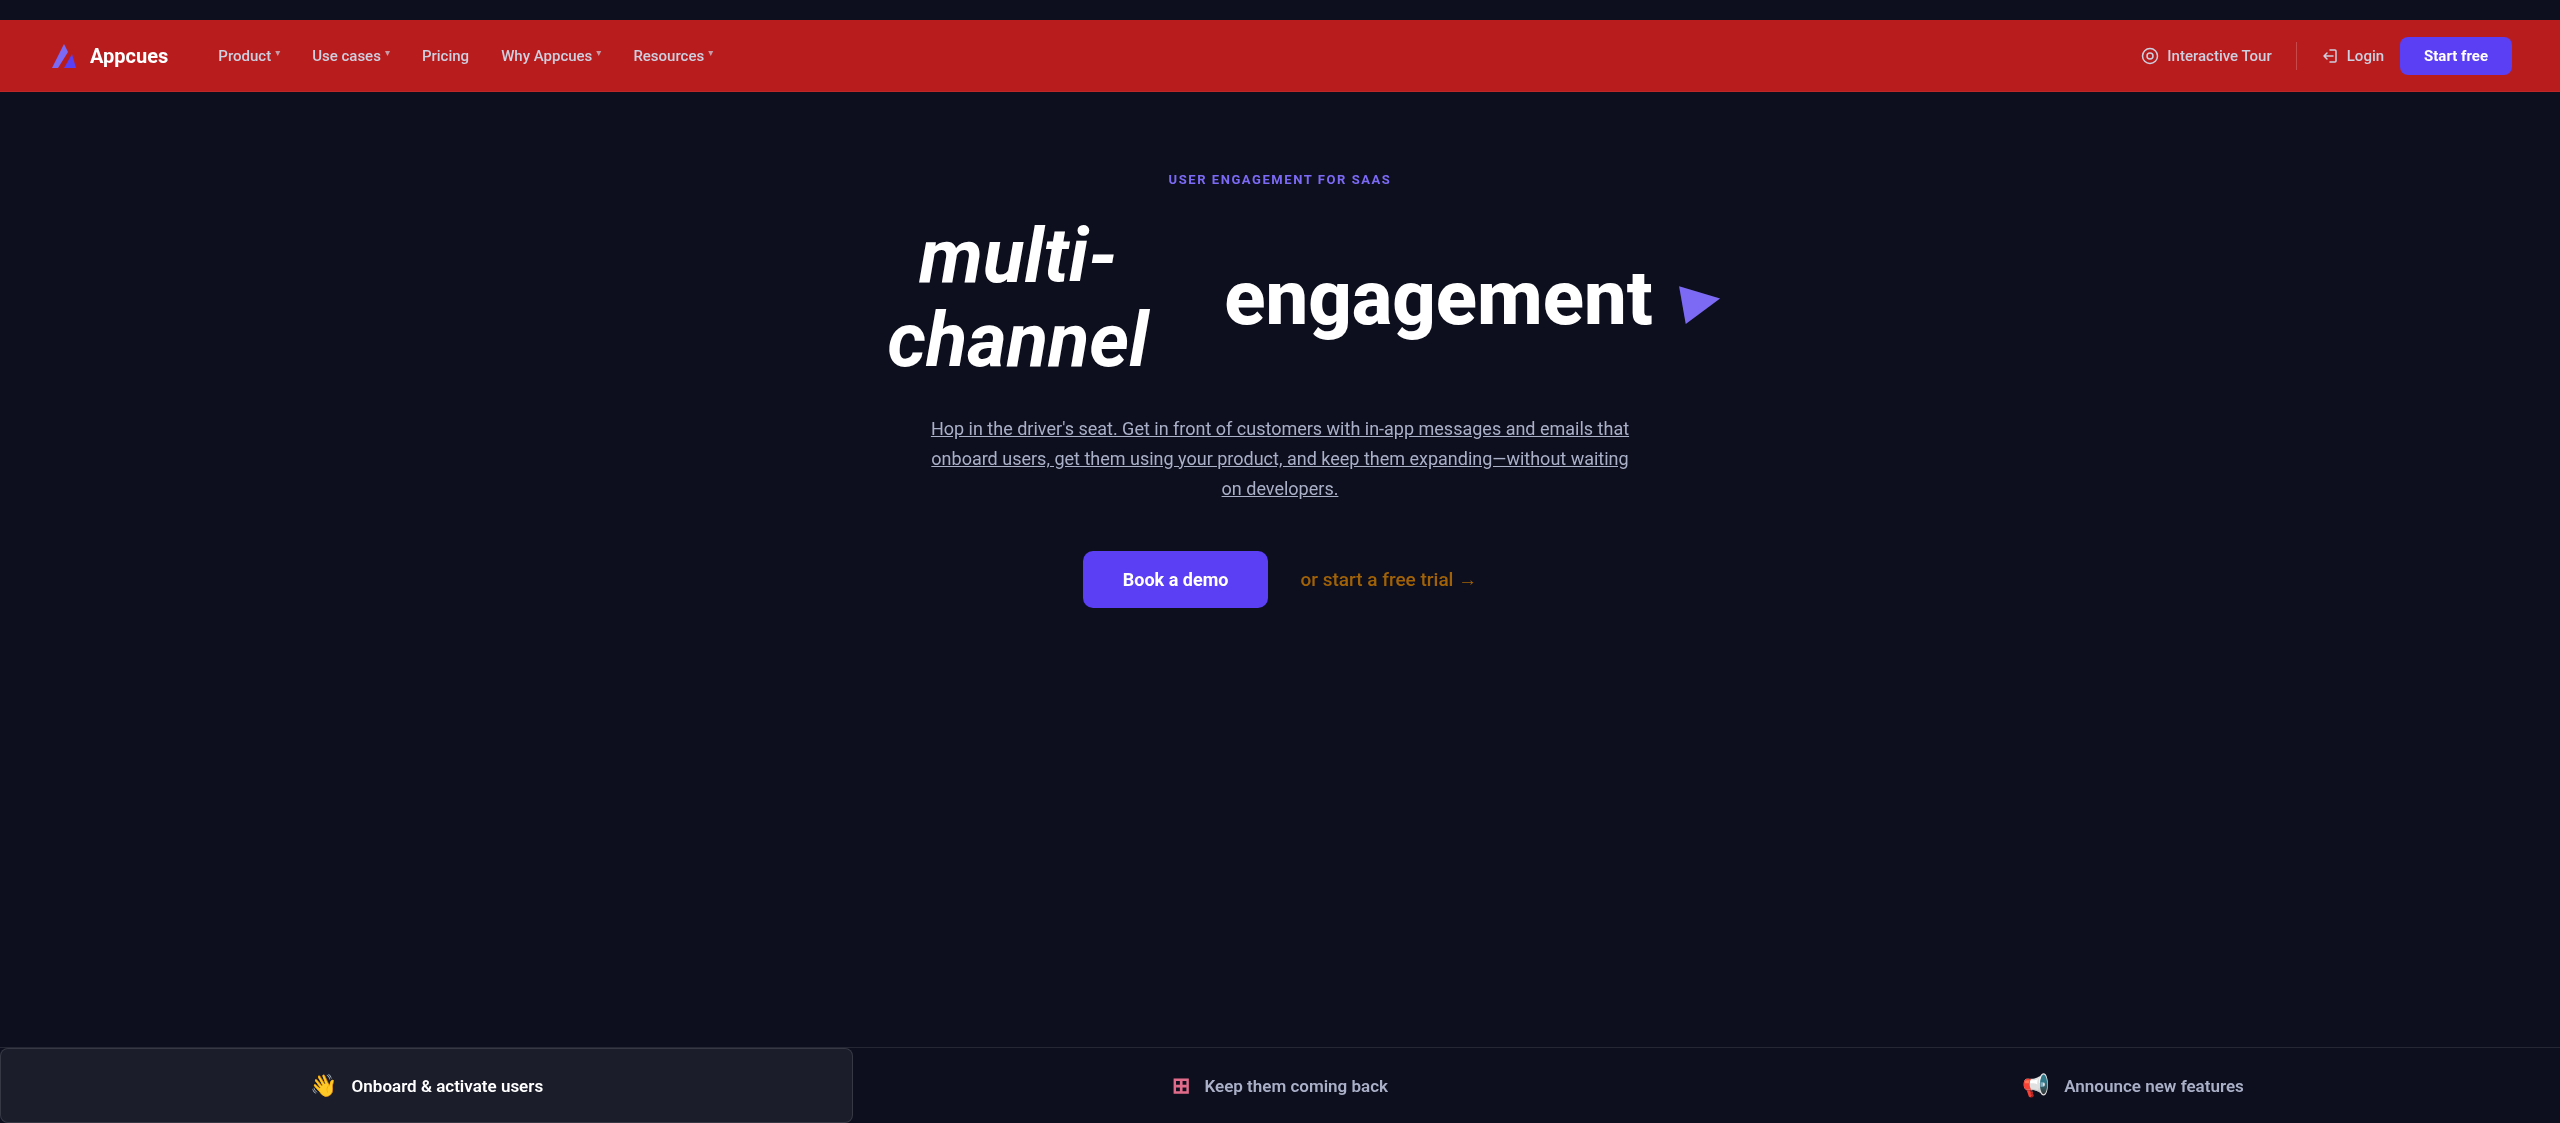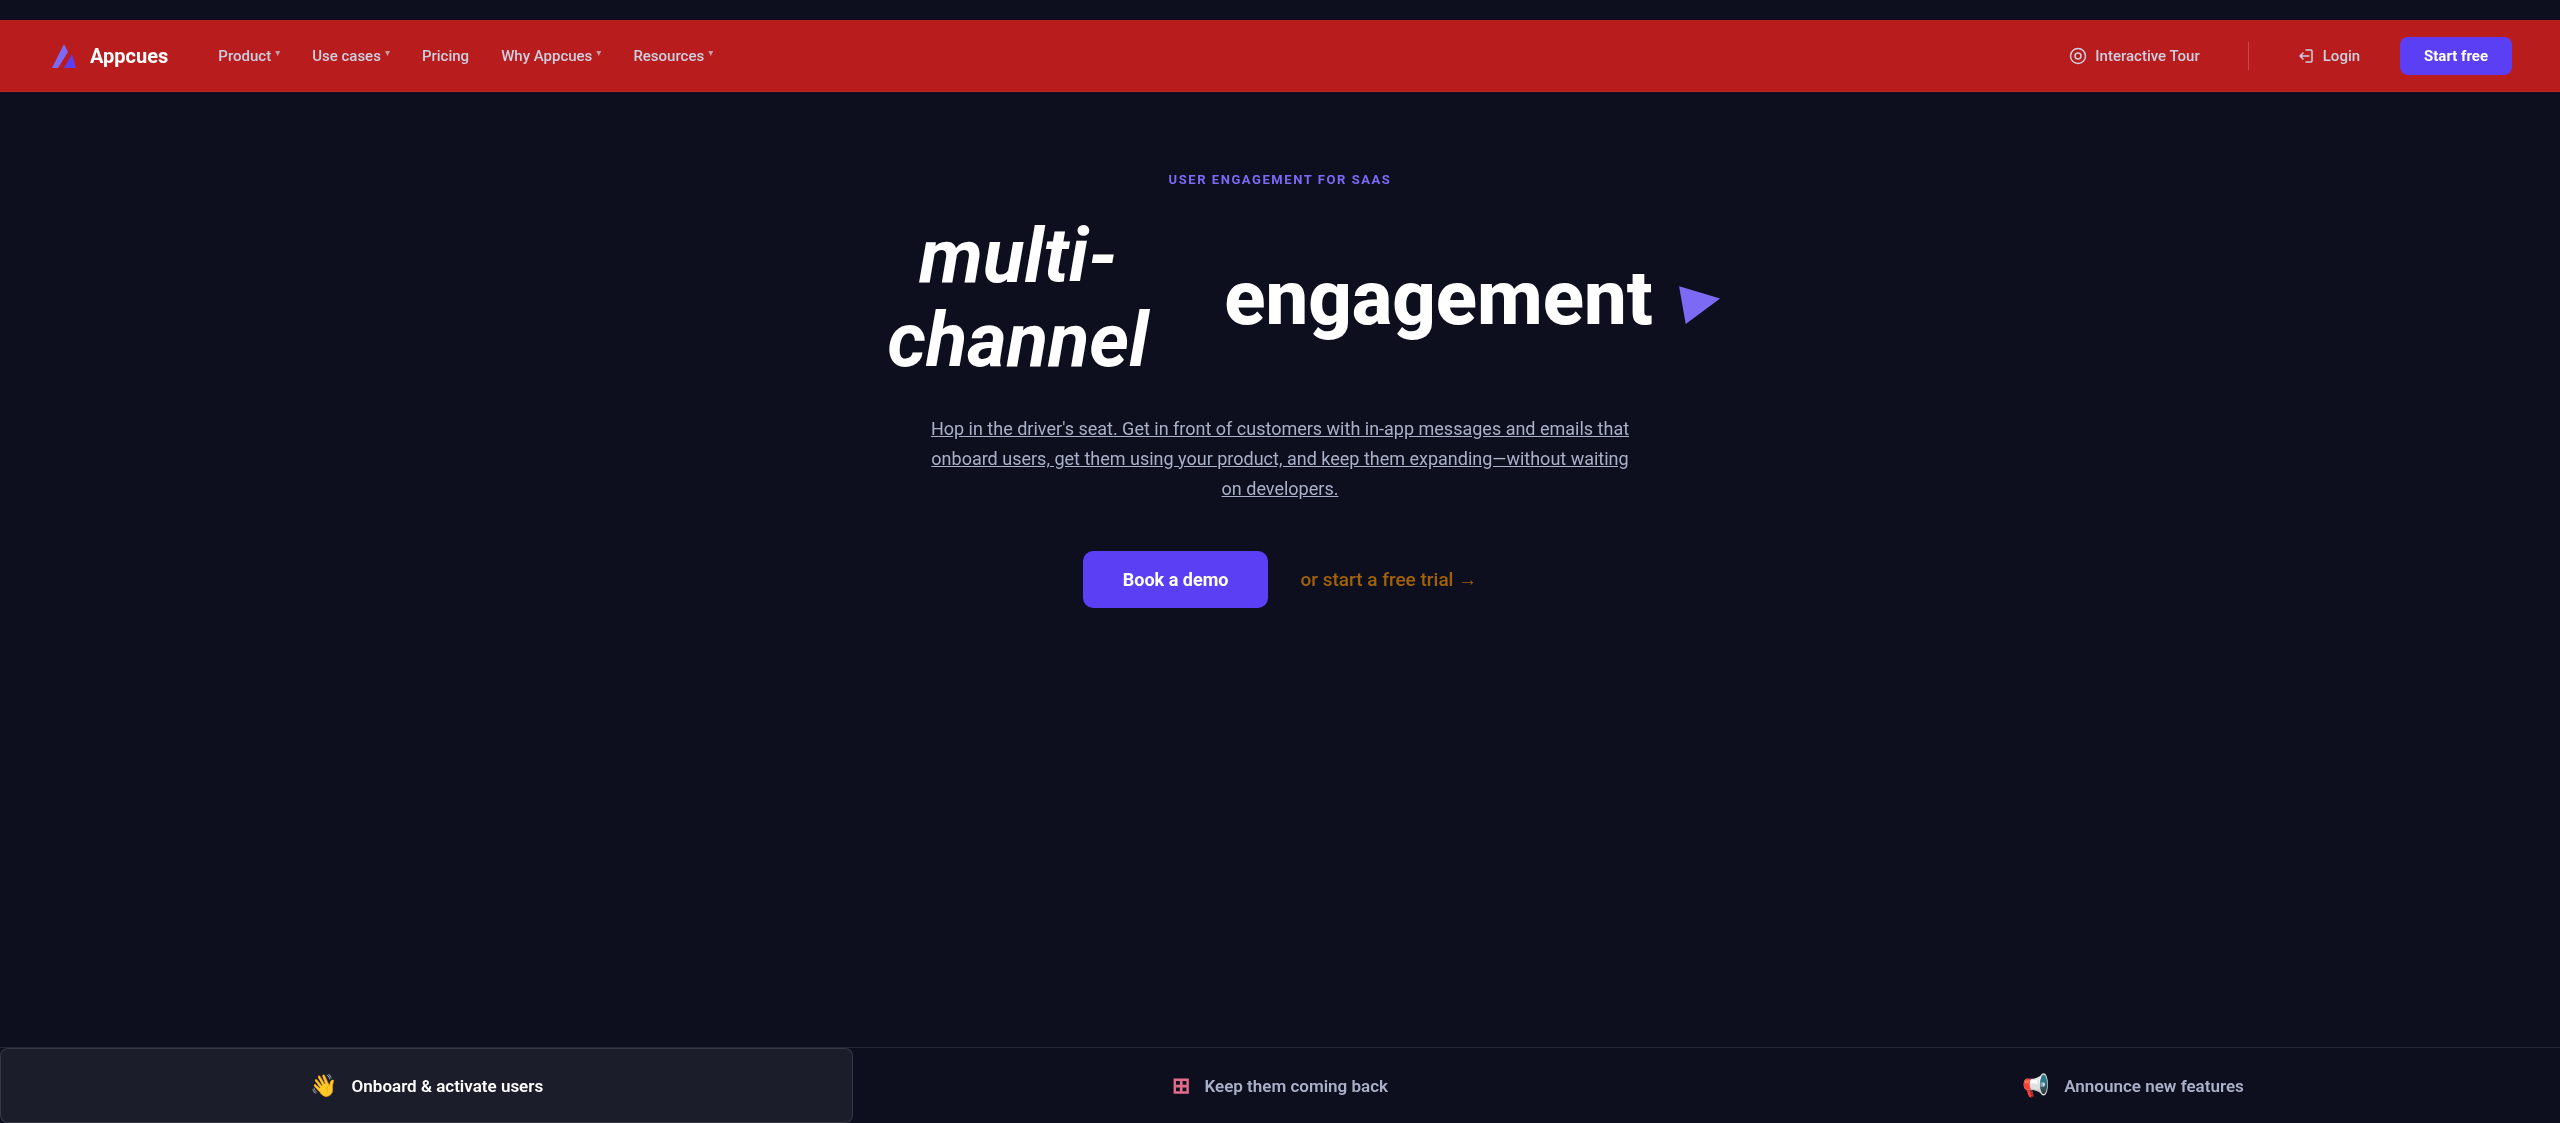--- a/index.html
+++ b/index.html
@@ -69,21 +69,21 @@
     }
 
     .nav-item .chevron {
       font-size: 10px;
       opacity: 0.7;
     }
 
     .nav-right {
       display: flex;
       align-items: center;
-      gap: 24px;
+      gap: 0;
     }
 
     .nav-divider {
       width: 1px;
       height: 28px;
       background: rgba(255,255,255,0.2);
       margin: 0 8px;
     }
 
     .btn-interactive-tour {

